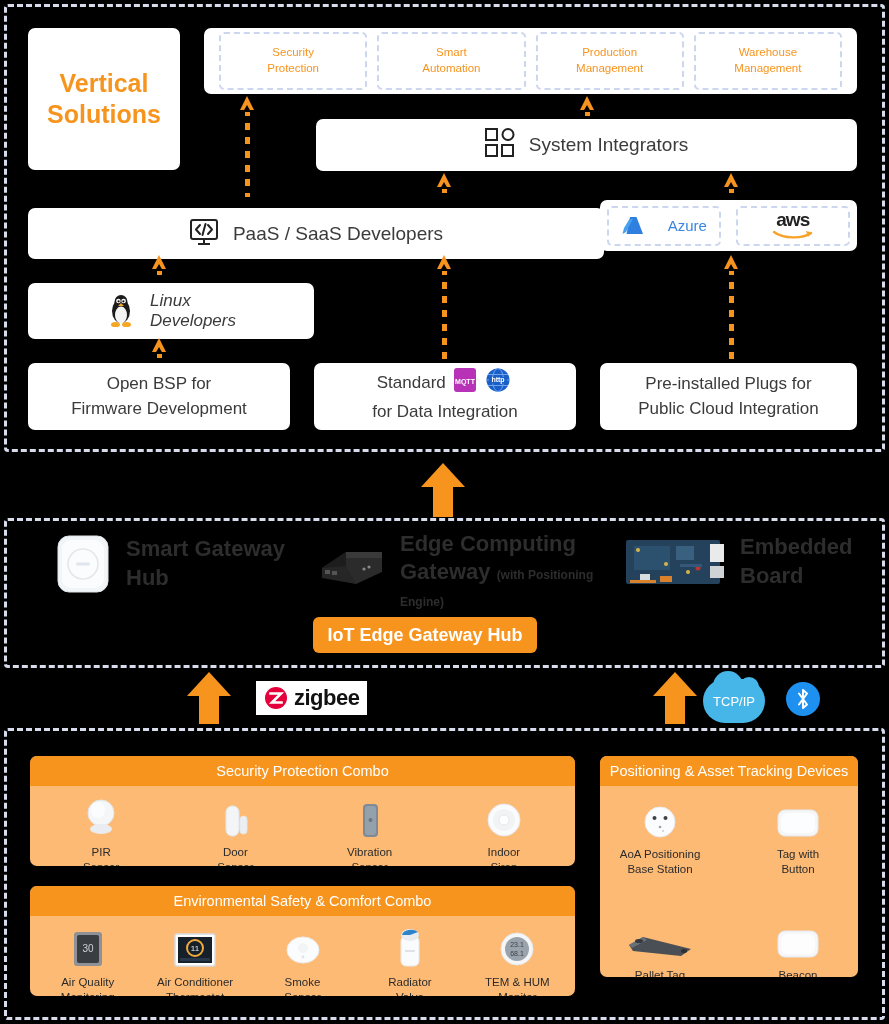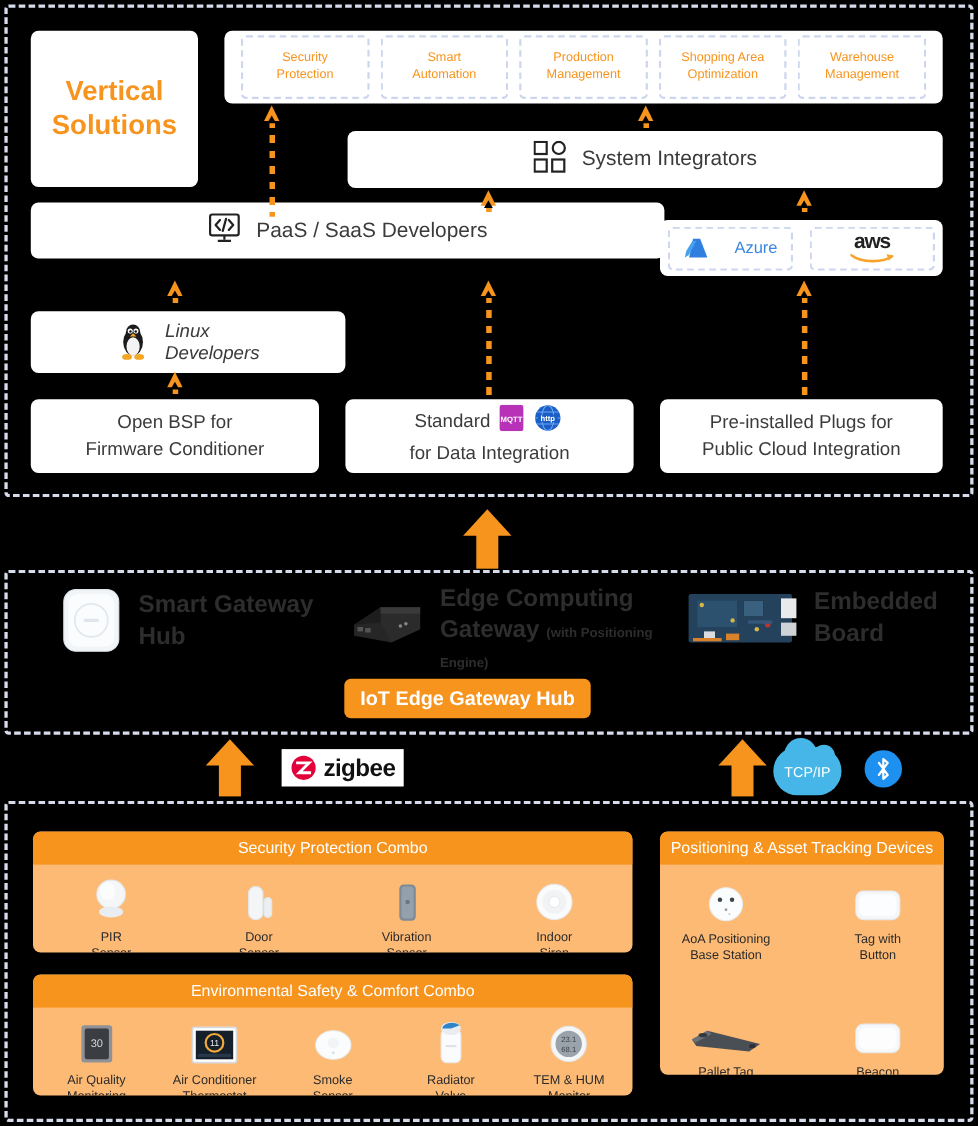--- a/index.html
+++ b/index.html
@@ -91,42 +91,38 @@
     </div>
     <div class="tag">
       <div><span>Smart</span><br>
            <span>Automation</span></div>
     </div>
     <div class="tag">
       <div><span>Production</span><br>
            <span>Management</span></div>
     </div>
     <div class="tag">
-      <div><span>Shopping Area</span><br>
-           <span>Optimization</span></div>
-    </div>
-    <div class="tag">
       <div><span>Warehouse</span><br>
            <span>Management</span></div>
     </div>
   </div>
 
   <div class="wbox rowbox" style="left:316px;top:119px;width:541px;height:52px;">
     <span style="display:inline-block;">
       <svg width="30" height="30" viewBox="0 0 30 30">
         <rect x="1" y="1" width="11" height="11" fill="none" stroke="#222" stroke-width="2"></rect>
         <circle cx="23" cy="6.5" r="5.5" fill="none" stroke="#222" stroke-width="2"></circle>
         <rect x="1" y="17" width="11" height="11" fill="none" stroke="#222" stroke-width="2"></rect>
         <rect x="17" y="17" width="11" height="11" fill="none" stroke="#222" stroke-width="2"></rect>
       </svg>
     </span>
     <span class="rowlabel">System Integrators</span>
   </div>
 
-  <div class="wbox rowbox" style="left:28px;top:184px;width:576px;height:51px;">
+  <div class="wbox rowbox" style="left:28px;top:208px;width:576px;height:51px;">
     <span style="display:inline-block;">
       <svg width="30" height="30" viewBox="0 0 30 30">
         <rect x="2" y="3" width="26" height="19" rx="2" fill="none" stroke="#222" stroke-width="2"></rect>
         <line x1="15" y1="22" x2="15" y2="26" stroke="#222" stroke-width="2"></line>
         <line x1="9" y1="27" x2="21" y2="27" stroke="#222" stroke-width="2"></line>
         <path d="M11 8 L7 12.5 L11 17" fill="none" stroke="#222" stroke-width="2" stroke-linecap="round" stroke-linejoin="round"></path>
         <path d="M19 8 L23 12.5 L19 17" fill="none" stroke="#222" stroke-width="2" stroke-linecap="round" stroke-linejoin="round"></path>
         <line x1="16.5" y1="7" x2="13.5" y2="18" stroke="#222" stroke-width="2" stroke-linecap="round"></line>
       </svg>
     </span>
@@ -171,21 +167,21 @@
     </span>
     <span class="rowlabel sm">
       <span>Linux</span><br>
       <span>Developers</span>
     </span>
   </div>
 
   <div class="wbox centertext" style="left:28px;top:363px;width:262px;height:67px;">
     <div>
       <span>Open BSP for</span><br>
-      <span>Firmware Conditioner</span>
+      <span>Firmware Development</span>
     </div>
   </div>
 
   <div class="wbox centertext" style="left:314px;top:363px;width:262px;height:67px;">
     <div>
       <span>Standard</span>
       <span style="display:inline-block;vertical-align:middle;margin:0 3px;">
         <svg width="22" height="24" viewBox="0 0 22 24">
           <rect x="0" y="0" width="22" height="24" rx="3" fill="#b832b8"></rect>
           <text x="11" y="15.5" font-family="Liberation Sans, sans-serif" font-size="7" font-weight="bold" fill="#fff" text-anchor="middle">MQTT</text>

